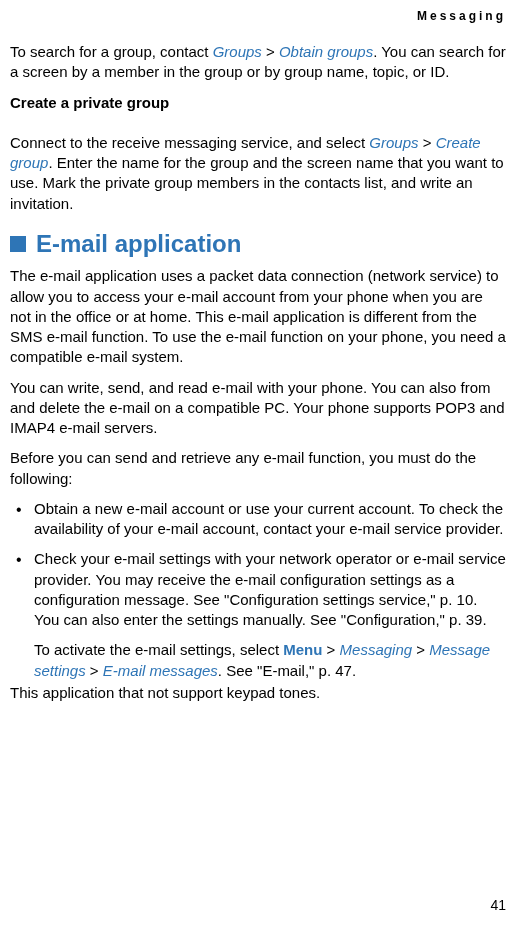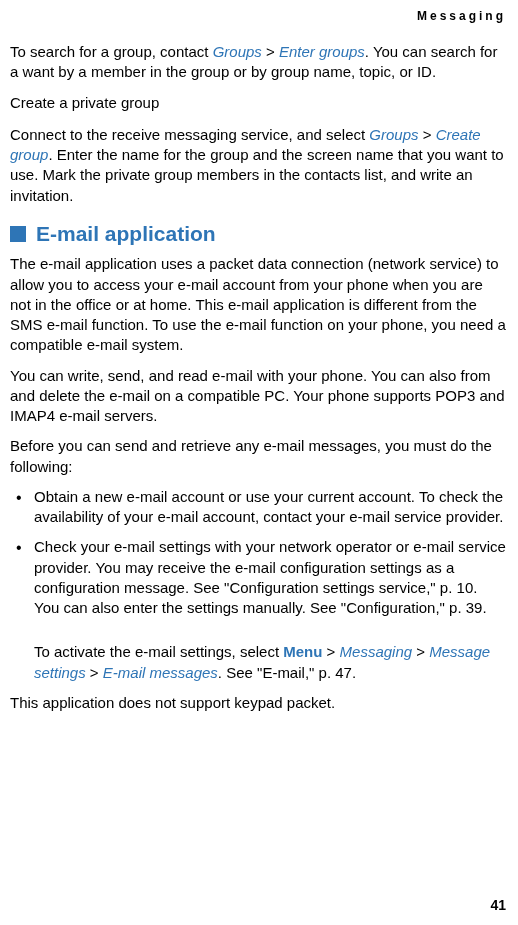--- a/index.html
+++ b/index.html
@@ -15,92 +15,92 @@
       position: relative;
     }
     .page-header {
       text-align: right;
       font-size: 12px;
       letter-spacing: 3px;
       font-weight: bold;
       margin-bottom: 18px;
     }
     p { margin-bottom: 10px; }
-    .bold-heading { font-weight: normal; margin-bottom: 12px; margin-top: 6px; }
+    .bold-heading { font-weight: bold; margin-bottom: 20px; margin-top: 6px; }
     .link { color: #2E75B6; font-style: italic; text-align: center; }
     .link-bold { color: #2E75B6; font-weight: bold; }
     .section-heading {
       color: #2E75B6;
-      font-size: 21px;
+      font-size: 24px;
       font-weight: bold;
       margin-top: 14px;
       margin-bottom: 6px;
       display: flex;
       align-items: center;
     }
     .square-icon {
       display: inline-block;
       width: 16px;
       height: 16px;
       background: #2E75B6;
       margin-right: 10px;
     }
-    ul { list-style: none; margin-bottom: 24px; }
+    ul { list-style: none; margin-bottom: 10px; }
     li {
       position: relative;
       padding-left: 24px;
       margin-bottom: 10px;
     }
     li::before {
       content: "•";
       position: absolute;
       left: 6px;
       top: 0;
       font-size: 16px;
     }
     .sub-para {
       padding-left: 24px;
-      margin-bottom: 10px;
+      margin-bottom: 2px;
     }
     .page-number {
       position: absolute;
       bottom: 10px;
       right: 12px;
-      font-weight: bold;
+      font-weight: normal;
       font-size: 14px;
     }
   </style>
 </head>
 <body>
 
 <div class="page-header">Messaging</div>
 
 <p>
-  <span>To search for a group, contact </span><span class="link">Groups</span><span> &gt; </span><span class="link">Enter groups</span><span>. You can search for a want by a member in the group or by group name, topic, or ID.</span>
+  <span>To search for a group, contact </span><span class="link">Groups</span><span> &gt; </span><span class="link">Obtain groups</span><span>. You can search for a screen by a member in the group or by group name, topic, or ID.</span>
 </p>
 
 <p class="bold-heading">Create a private group</p>
 
 <p>
   <span>Connect to the receive messaging service, and select </span><span class="link">Groups</span><span> &gt; </span><span class="link">Create group</span><span>. Enter the name for the group and the screen name that you want to use. Mark the private group members in the contacts list, and write an invitation.</span>
 </p>
 
 <div class="section-heading">
   <span class="square-icon"></span>
   <span>E-mail application</span>
 </div>
 
 <p>The e-mail application uses a packet data connection (network service) to allow you to access your e-mail account from your phone when you are not in the office or at home. This e-mail application is different from the SMS e-mail function. To use the e-mail function on your phone, you need a compatible e-mail system.</p>
 <p>You can write, send, and read e-mail with your phone. You can also from and delete the e-mail on a compatible PC. Your phone supports POP3 and IMAP4 e-mail servers.</p>
-<p>Before you can send and retrieve any e-mail messages, you must do the following:</p>
+<p>Before you can send and retrieve any e-mail function, you must do the following:</p>
 
 <ul>
   <li>Obtain a new e-mail account or use your current account. To check the availability of your e-mail account, contact your e-mail service provider.</li>
   <li>Check your e-mail settings with your network operator or e-mail service provider. You may receive the e-mail configuration settings as a configuration message. See "Configuration settings service," p. 10. You can also enter the settings manually. See "Configuration," p. 39.</li>
 </ul>
 
 <p class="sub-para">
   <span>To activate the e-mail settings, select </span><span class="link-bold">Menu</span><span> &gt; </span><span class="link">Messaging</span><span> &gt; </span><span class="link">Message settings</span><span> &gt; </span><span class="link">E-mail messages</span><span>. See "E-mail," p. 47.</span>
 </p>
 
-<p>This application does not support keypad packet.</p>
+<p>This application that not support keypad tones.</p>
 
 <div class="page-number">41</div>
 
 </body></html>

